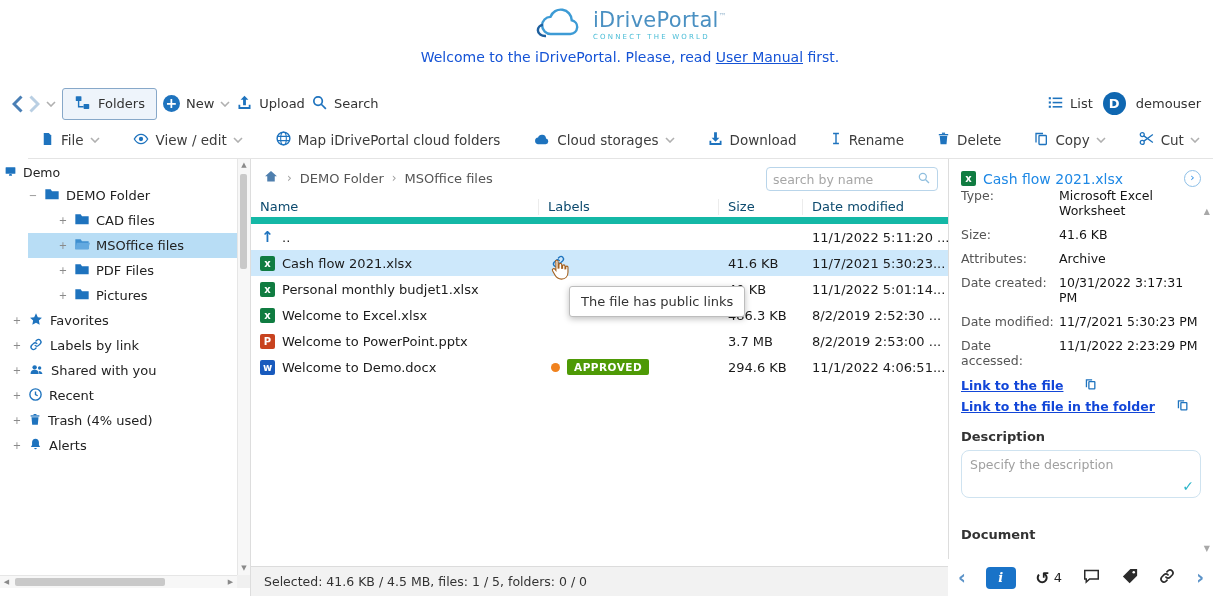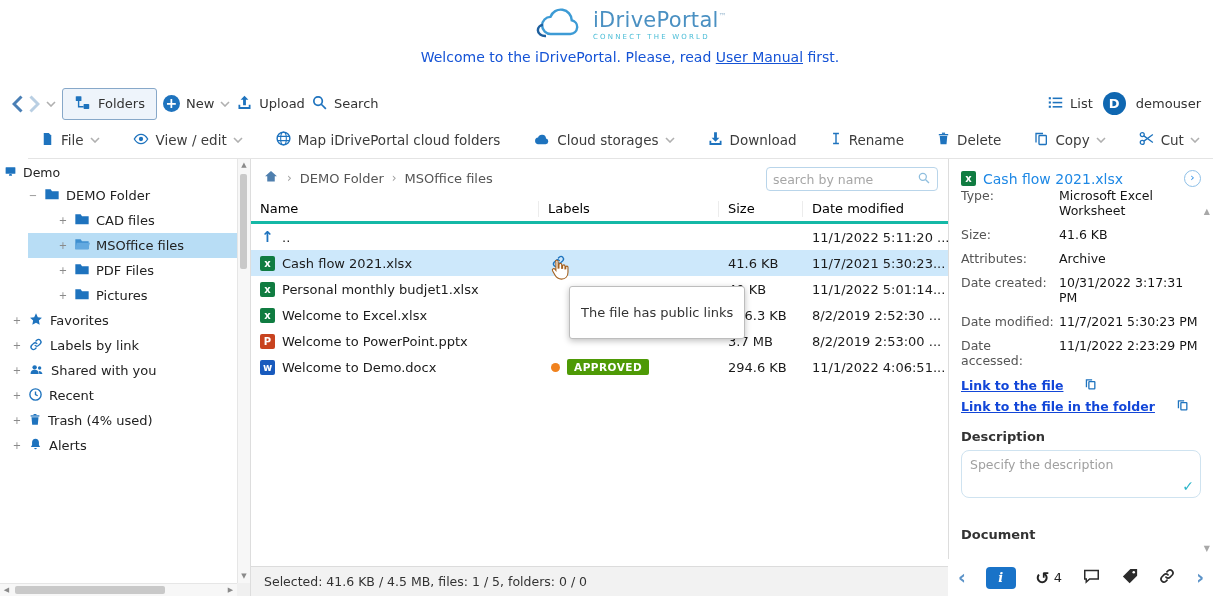--- a/index.html
+++ b/index.html
@@ -25,21 +25,21 @@
   .folders-btn { display:flex; align-items:center; gap:7px; border:1px solid #87a8c9; background:#eef4fb; border-radius:3px; padding:5px 11px; cursor:pointer; }
   .nav-arrow { display:flex; align-items:center; cursor:pointer; }
   .plus-circle { width:17px; height:17px; border-radius:50%; background:#1e73be; color:#fff; font-size:14px; line-height:16px; text-align:center; font-weight:bold; }
   .avatar { width:23px; height:23px; border-radius:50%; background:#0f67b1; color:#fff; font-weight:bold; font-size:13px; display:flex; align-items:center; justify-content:center; cursor:pointer; }
   .right-group { margin-left:auto; display:flex; align-items:center; gap:10px; }
   .hamburger { margin-left:auto; display:flex; flex-direction:column; gap:3px; cursor:pointer; padding:4px; }
   .hamburger span { width:17px; height:2.4px; background:#4a4a4a; border-radius:1px; }
   .ic { display:inline-block; flex:none; }
 
   
-  .sidebar { position:absolute; top:159px; left:0; width:250px; bottom:0; background:#fff; }
+  .sidebar { position:absolute; top:159px; left:0; width:250px; bottom:8px; background:#fff; }
   .tree { position:absolute; top:3px; left:0; right:13px; bottom:13px; overflow:hidden; }
   .tree-row { display:flex; align-items:center; height:25px; gap:6px; cursor:pointer; color:#222; white-space:nowrap; }
   .tree-row.root { height:21px; padding-left:4px; font-size:12.5px; }
   .lvl1 { padding-left:28px; }
   .lvl2 { padding-left:58px; }
   .rootitem { padding-left:12px; }
   .tree-row.selected { background:linear-gradient(to right, transparent 28px, #b8ddf5 28px); }
   .toggle { width:10px; color:#8a8a8a; font-size:10px; text-align:center; flex:none; }
 
   
@@ -53,39 +53,39 @@
 
   
   .main { position:absolute; top:159px; left:250px; width:698px; bottom:0; border-left:1px solid #ddd; background:#fff; }
   .crumb-bar { position:relative; height:38px; display:flex; align-items:center; padding:0 12px; gap:8px; color:#555; }
   .crumb-sep { color:#9e9e9e; font-size:12px; }
   .crumb-item { cursor:pointer; }
   .search-box { position:absolute; right:10px; top:8px; width:172px; height:24px; border:1px solid #b9d5ea; border-radius:4px; display:flex; align-items:center; padding:0 6px; background:#fff; }
   .search-box input { border:none; outline:none; flex:1; font-size:12.5px; color:#333; font-family:inherit; min-width:0; }
   .search-box input::placeholder { color:#a6a6a6; }
 
-  .table-head { display:grid; grid-template-columns:288px 180px 84px auto; height:27px; align-items:center; border-bottom:3px solid #14b8a6; color:#000000; }
+  .table-head { display:grid; grid-template-columns:288px 180px 84px auto; height:27px; align-items:center; border-bottom:7px solid #14b8a6; color:#0c4a6e; }
   .th { padding:0 9px; border-right:1px solid #ececec; height:16px; line-height:16px; cursor:pointer; }
   .th:last-child { border-right:none; }
   .file-row { display:grid; grid-template-columns:288px 180px 84px auto; height:26px; align-items:center; cursor:pointer; }
   .file-row.selected { background:#cde8fb; }
   .cell-name { display:flex; align-items:center; gap:7px; padding:0 9px; color:#1b1b1b; white-space:nowrap; overflow:hidden; }
   .cell-labels { display:flex; align-items:center; gap:7px; padding:0 12px; }
   .cell-size, .cell-date { padding:0 9px; color:#1b1b1b; white-space:nowrap; overflow:hidden; }
   .ftype { width:15px; height:15px; border-radius:2px; color:#fff; font-size:10px; font-weight:bold; display:flex; align-items:center; justify-content:center; flex:none; }
   .ftype.xls { background:#107c41; }
   .ftype.ppt { background:#c8431f; }
   .ftype.doc { background:#185abd; }
   .up-arrow { color:#1e73be; font-weight:bold; font-size:15px; width:15px; text-align:center; }
   .dot { width:9px; height:9px; border-radius:50%; background:#f0821e; flex:none; }
   .badge { background:#4e9a06; color:#fff; font-size:10.5px; font-weight:bold; letter-spacing:0.5px; padding:2px 7px; border-radius:2px; }
 
   .status-bar { position:absolute; left:0; right:0; bottom:0; height:30px; background:#f2f2f2; border-top:1px solid #dcdcdc; line-height:29px; padding:0 13px; color:#333; font-size:12.5px; white-space:nowrap; overflow:hidden; }
 
-  .tooltip { position:absolute; left:318px; top:127px; background:#fff; border:1px solid #bdbdbd; border-radius:3px; box-shadow:0 2px 6px rgba(0,0,0,0.25); padding:18px 11px; font-size:13px; color:#333; white-space:nowrap; z-index:9; }
+  .tooltip { position:absolute; left:318px; top:127px; background:#fff; border:1px solid #bdbdbd; border-radius:3px; box-shadow:0 2px 6px rgba(0,0,0,0.25); padding:7px 11px; font-size:13px; color:#333; white-space:nowrap; z-index:9; }
   .cursor-hand { position:absolute; left:297px; top:98px; z-index:10; }
 
   
   .details { position:absolute; top:159px; left:948px; right:0; bottom:37px; border-left:1px solid #ddd; background:#fff; padding:11px 12px 0 12px; overflow:hidden; }
   .dt-title { display:flex; align-items:center; gap:7px; }
   .dt-title-text { color:#1e88e5; font-size:14px; white-space:nowrap; overflow:hidden; flex:1; }
   .expand-circle { width:17px; height:17px; border-radius:50%; border:1.5px solid #8ec0e8; color:#1e88e5; font-size:11px; line-height:14px; text-align:center; cursor:pointer; flex:none; }
   .fields { margin-top:1px; }
   .field { display:grid; grid-template-columns:94px 1fr; column-gap:4px; margin-bottom:9px; font-size:12.5px; }
   .field .lbl { color:#555; }

